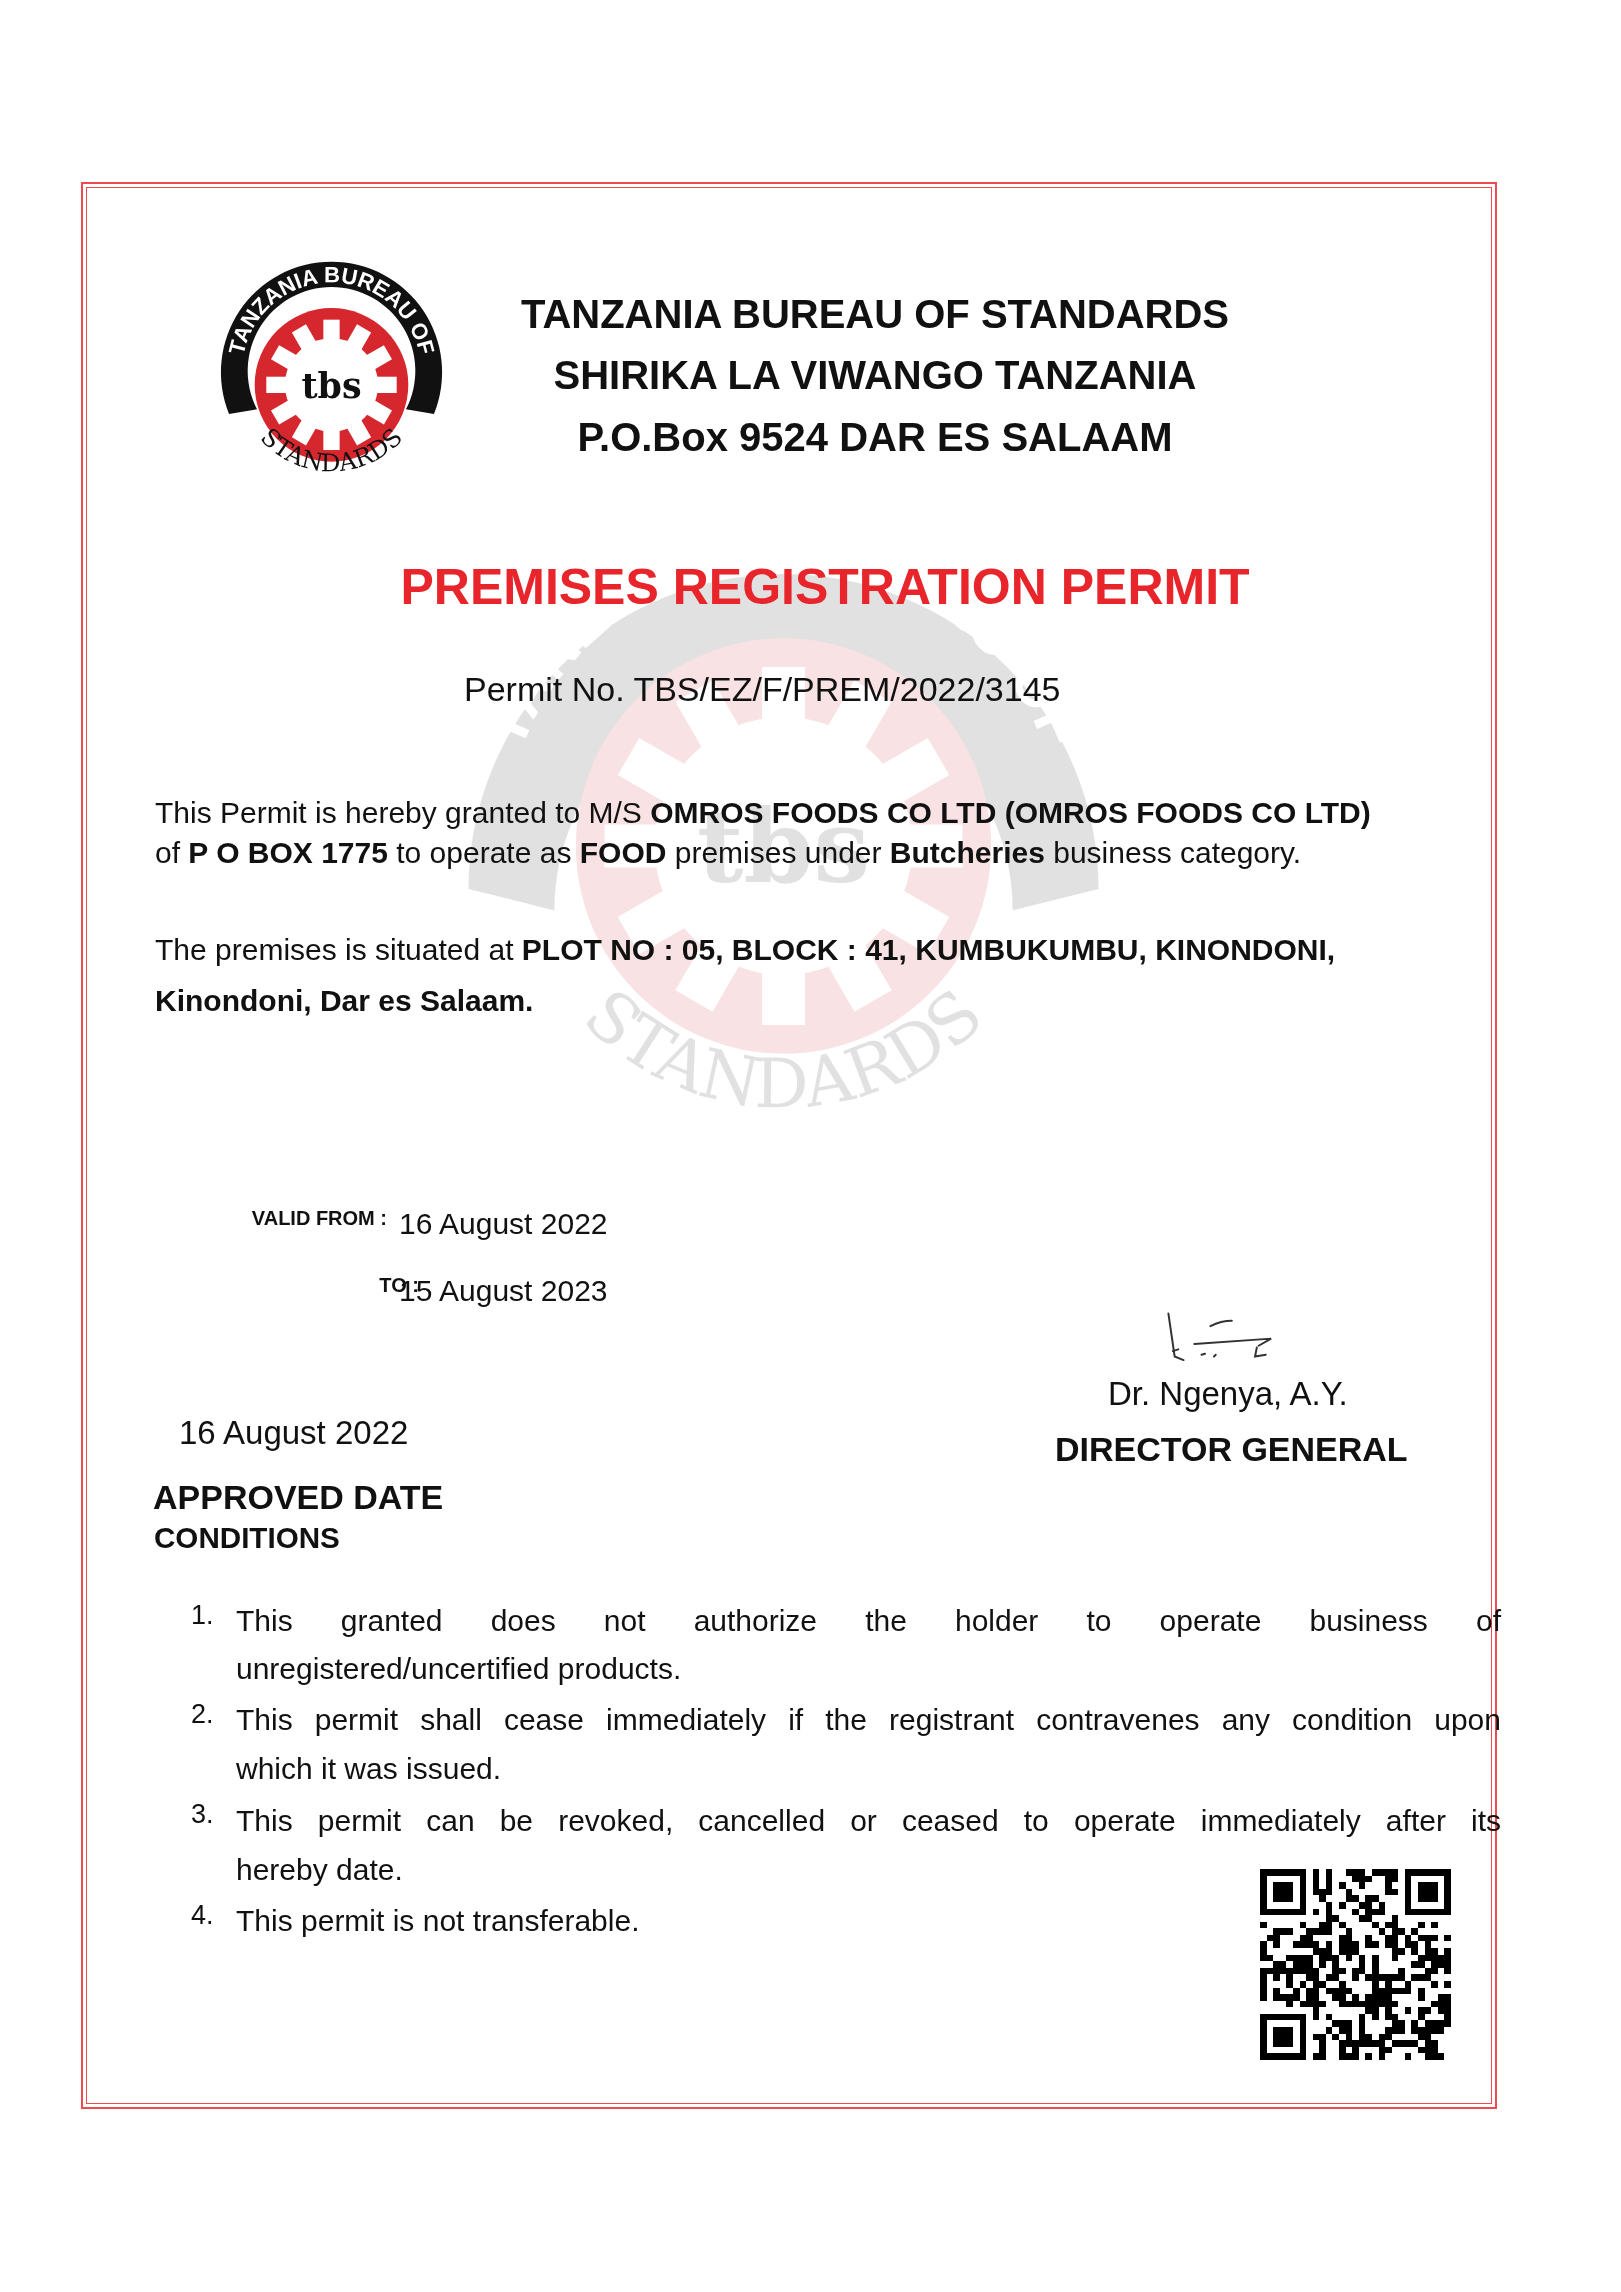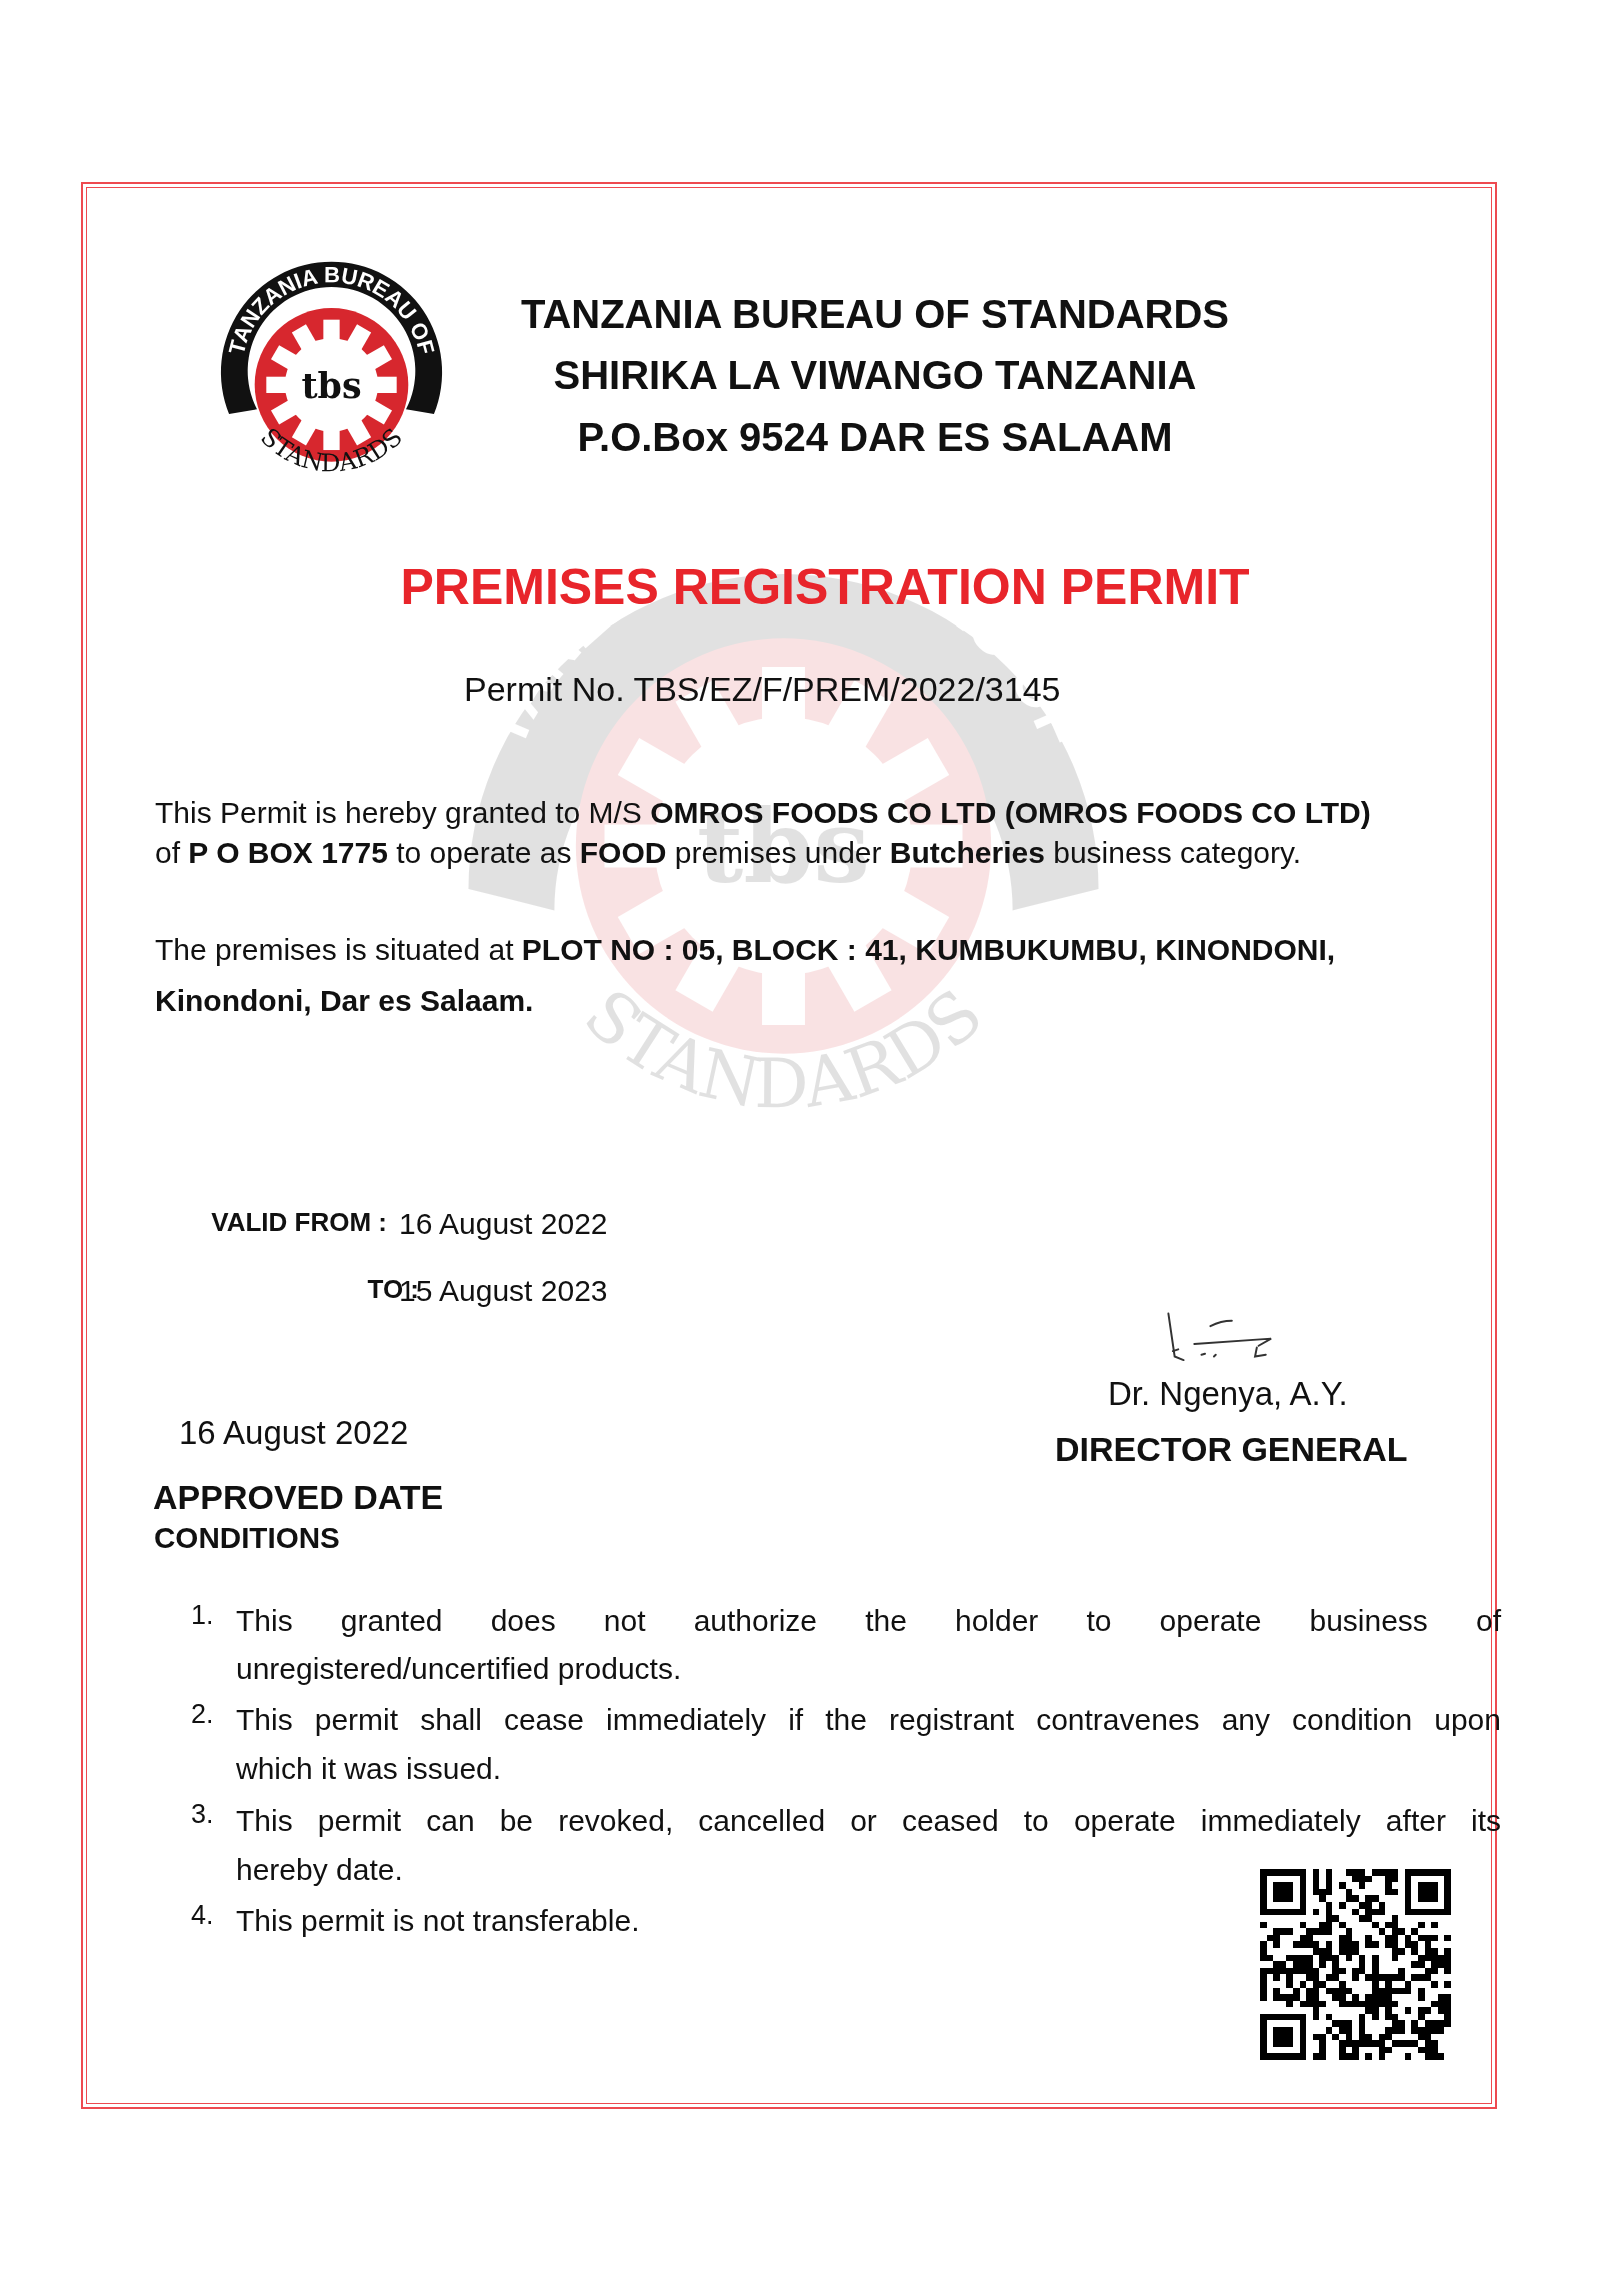--- a/index.html
+++ b/index.html
@@ -10,21 +10,21 @@
            border: 2.7px solid #ee4a50; box-sizing: border-box; }
   .frame-inner { position: absolute; left: 2.7px; top: 2.7px; right: 2.7px; bottom: 2.7px;
            border: 1.8px solid #ee4a50; }
   .watermark { position: absolute; left: 421px; top: 488px; width: 725px; height: 716px; opacity: 0.13; }
   .logo { position: absolute; left: 215px; top: 251px; width: 233px; height: 291px; }
   .hdr { font-weight: bold; font-size: 40px; left: 0; width: 1750px; text-align: center; }
   .title { font-weight: bold; font-size: 50px; color: #e8252b; left: 0; width: 1650px; text-align: center; }
   .permit { font-weight: normal; font-size: 34px; left: 464px; }
   .body-line { font-size: 30px; left: 155px; }
   .b { font-weight: bold; }
-  .lbl { font-weight: bold; font-size: 26px; margin-left: 16px; }
+  .lbl { font-weight: bold; font-size: 20px; margin-left: 16px; }
   .val { font-size: 30px; }
   .cond-num { font-size: 27px; left: 191px; }
   .cond-line { font-size: 30px; left: 236px; }
   .justify { width: 1265px; text-align: justify; text-align-last: justify; white-space: normal; }
   .qr { position: absolute; left: 1260px; top: 1869px; width: 191px; height: 191px; }
   .sig { position: absolute; left: 1155px; top: 1308px; width: 134px; height: 63px; }
 </style>
 </head>
 <body>
 

